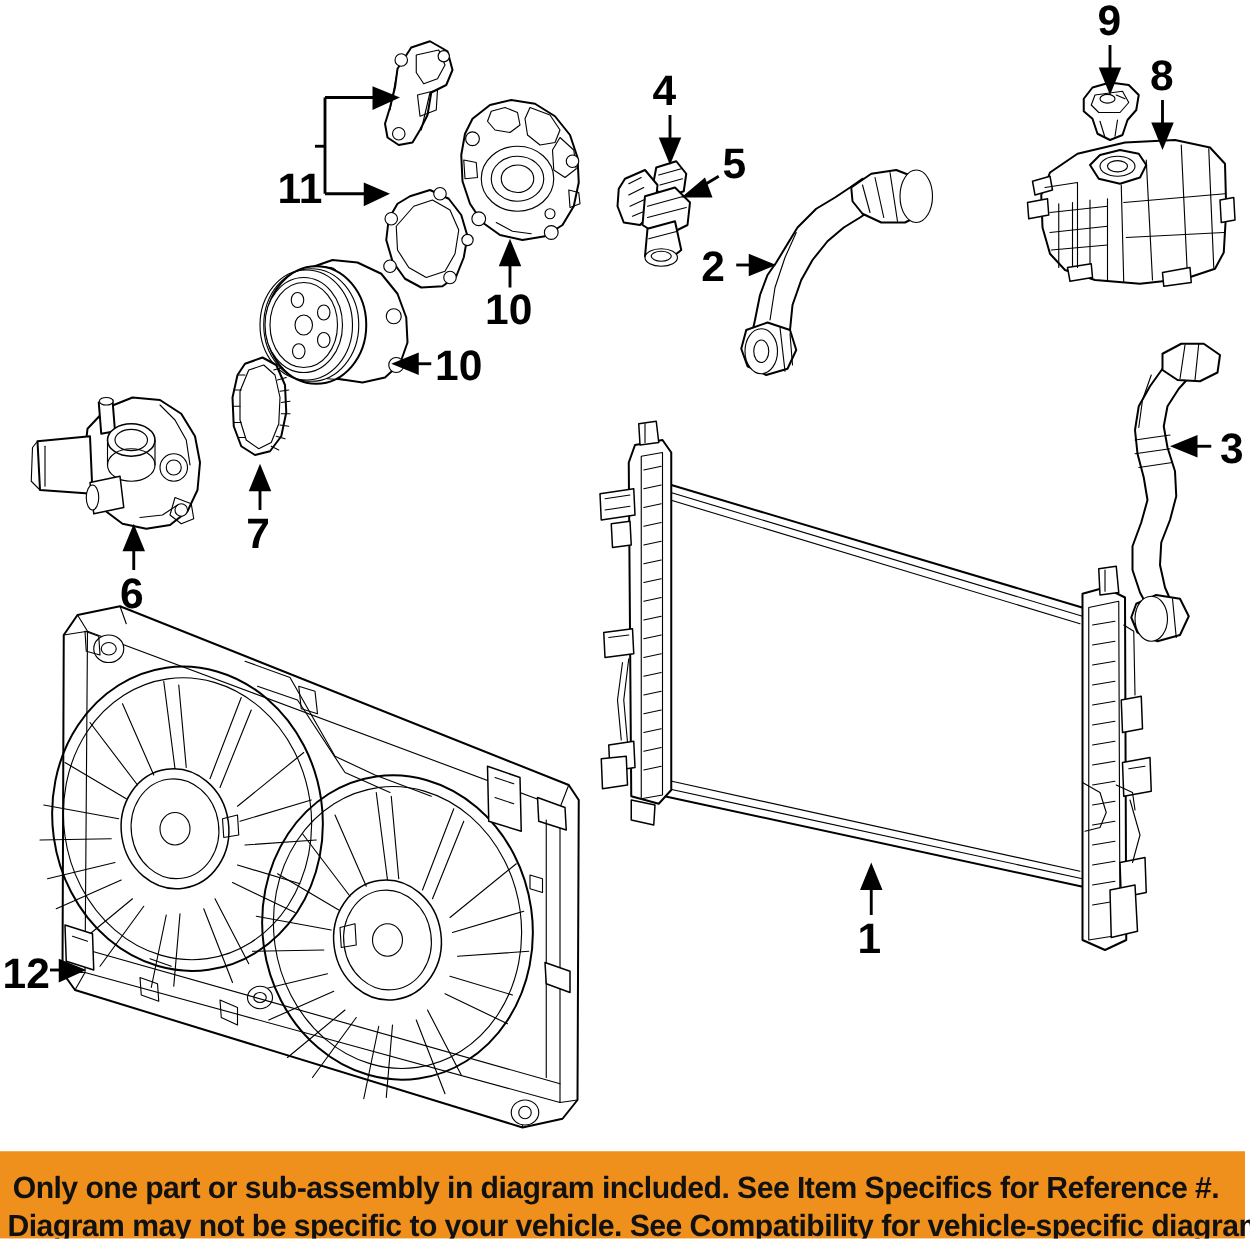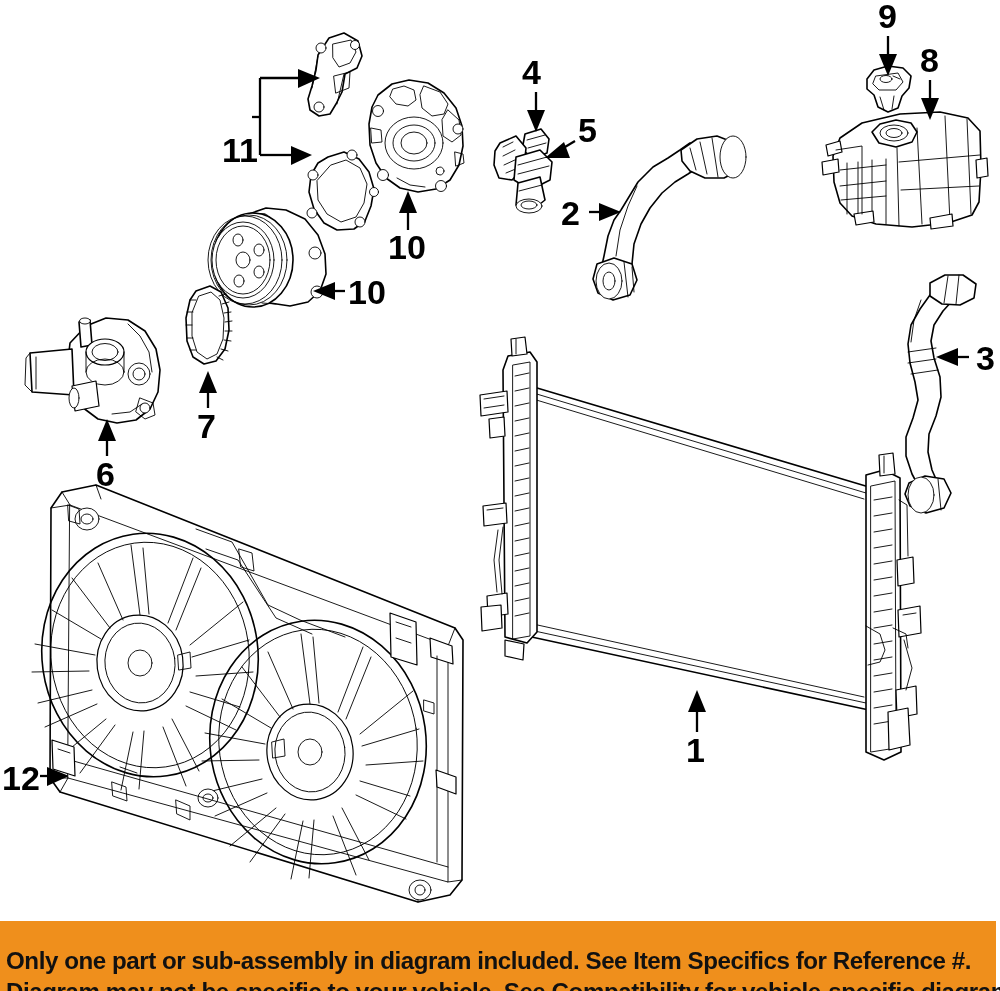--- a/index.html
+++ b/index.html
@@ -24,22 +24,22 @@
     top: 0;
     width: 1000px;
     height: 991px;
   }
   .banner {
     position: absolute;
     left: 0;
     width: 996px;
     box-sizing: border-box;
     background: #ef8f1c;
-    padding: 24px 6px 8px 6px;
-    text-align: left;
+    padding: 14px 6px 8px 6px;
+    text-align: right;
   }
   .banner-line {
     display: block;
     color: #111111;
     font-family: "Liberation Sans", sans-serif;
     font-weight: bold;
     font-size: 24.5px;
     line-height: 31px;
     letter-spacing: -0.45px;
     white-space: nowrap;

